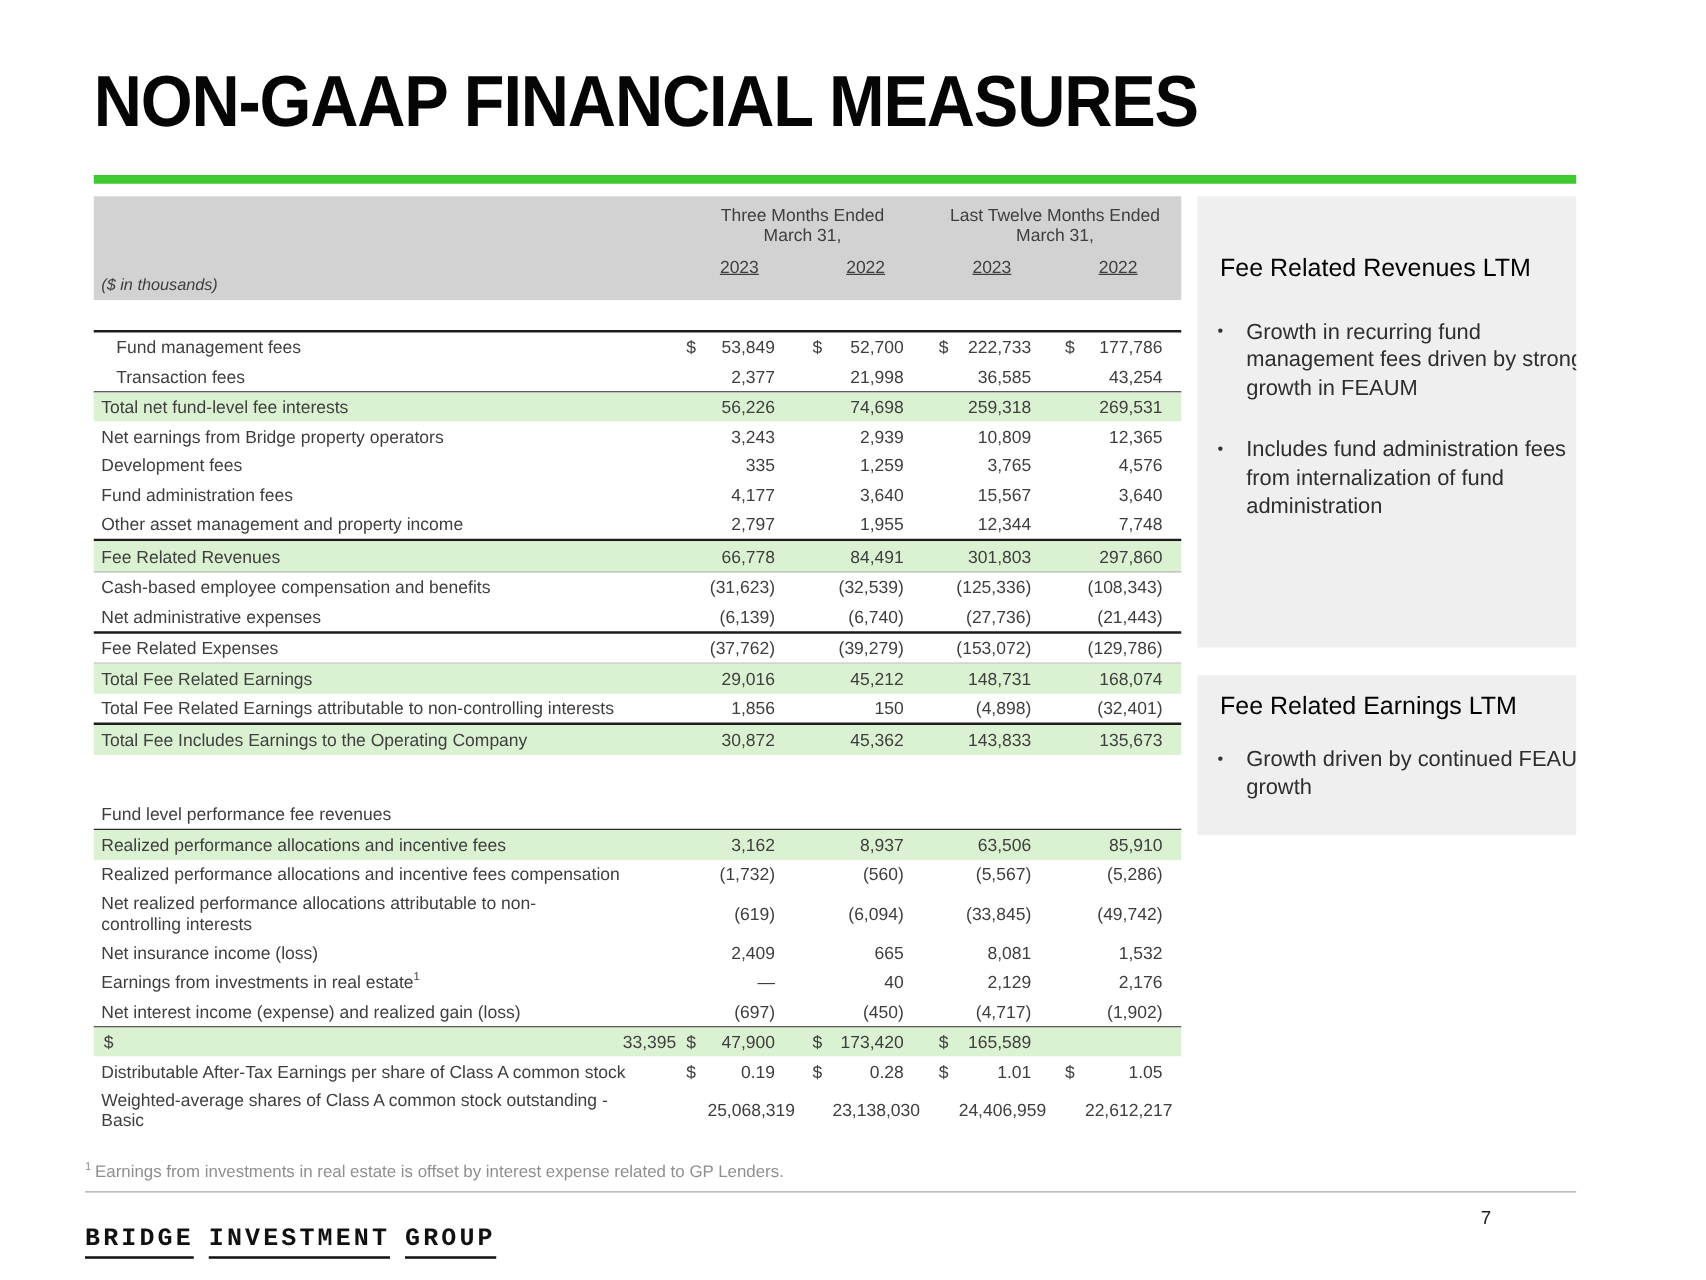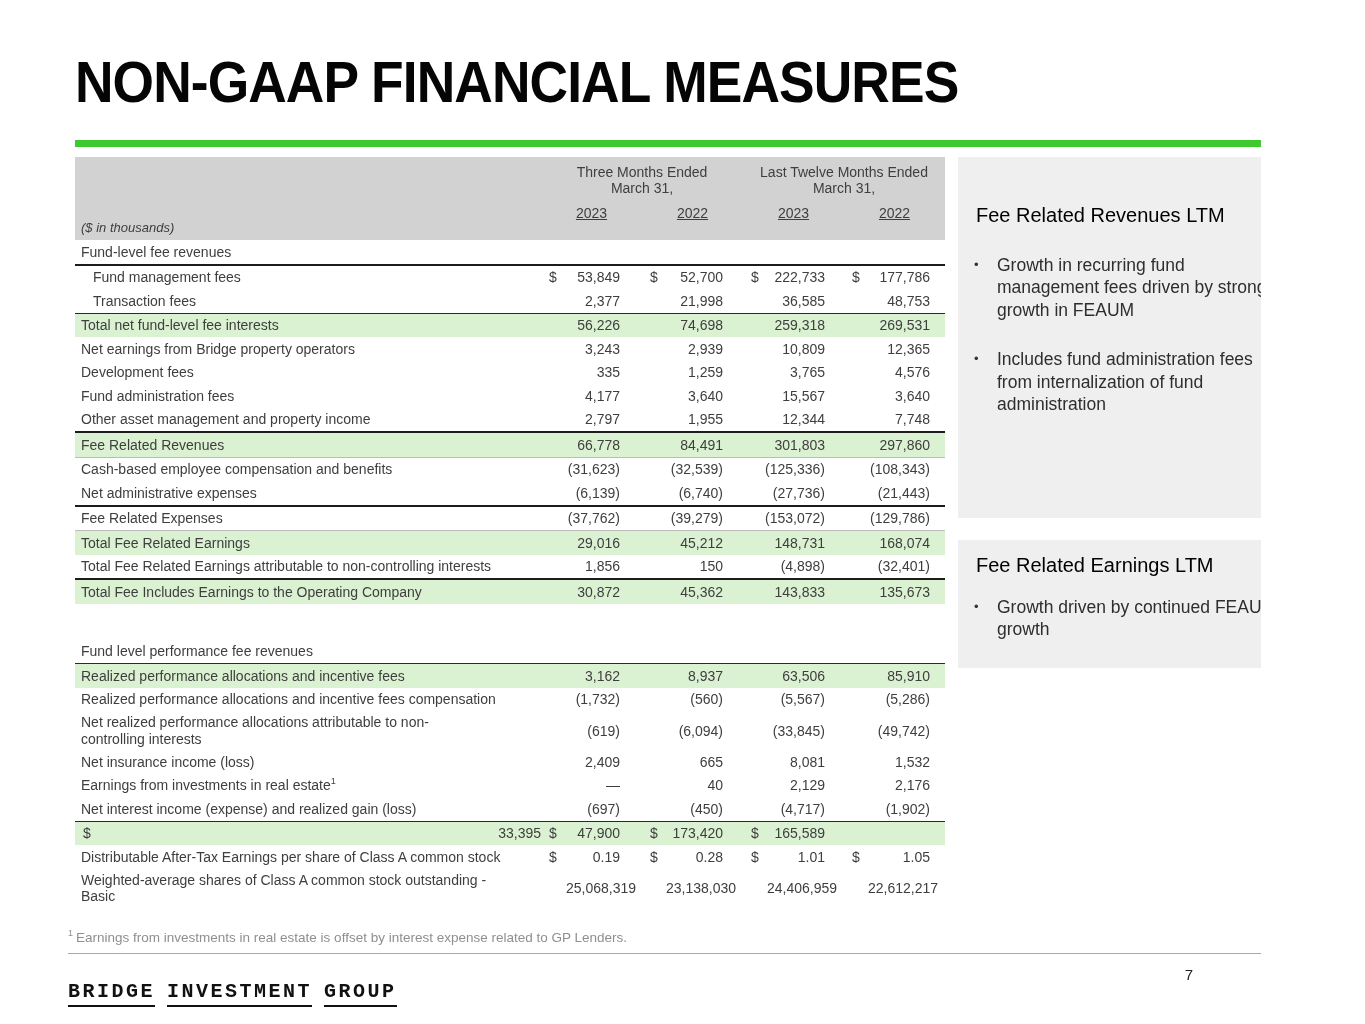--- a/index.html
+++ b/index.html
@@ -98,21 +98,20 @@
         <div>Last Twelve Months Ended</div>
         <div>March 31,</div>
         <div class="years">
           <span>2023</span>
           <span>2022</span>
         </div>
       </div>
     </div>
     <div>
         <div class="trow section bb-thick">
-          <div class="tlabel">Fund-level fee revenues</div>
           <div class="tcell">
             <span class="val"></span>
           </div>
           <div class="tcell">
             <span class="val"></span>
           </div>
           <div class="tcell">
             <span class="val"></span>
           </div>
           <div class="tcell">
@@ -143,21 +142,21 @@
           <div class="tcell">
             <span class="val">2,377</span>
           </div>
           <div class="tcell">
             <span class="val">21,998</span>
           </div>
           <div class="tcell">
             <span class="val">36,585</span>
           </div>
           <div class="tcell">
-            <span class="val">48,753</span>
+            <span class="val">43,254</span>
           </div>
         </div>
         <div class="trow green">
           <div class="tlabel">Total net fund-level fee interests</div>
           <div class="tcell">
             <span class="val">56,226</span>
           </div>
           <div class="tcell">
             <span class="val">74,698</span>
           </div>

